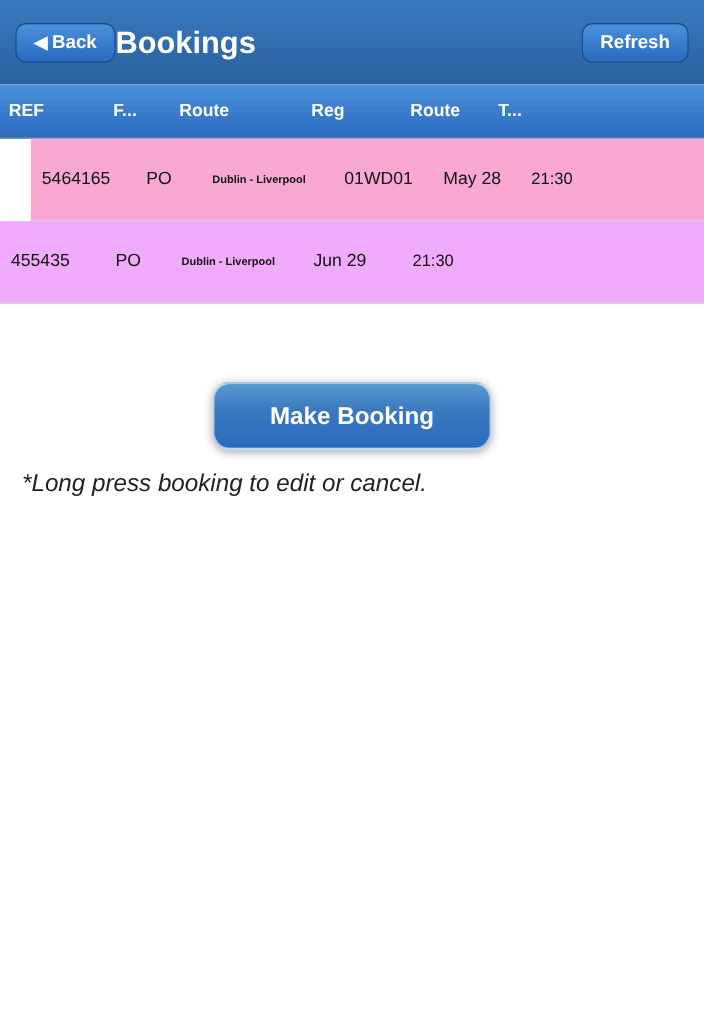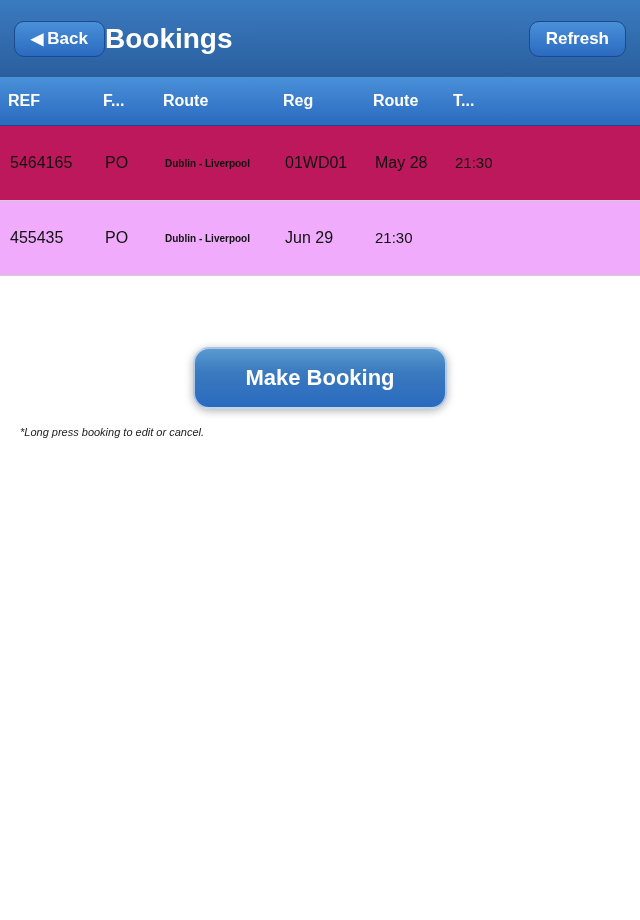--- a/index.html
+++ b/index.html
@@ -83,21 +83,22 @@
       min-height: 75px;
       align-items: center;
       border-bottom: 1px solid #d0d0d0;
     }
 
     .table-row.even {
       background: #f0abfc;
     }
 
     .table-row.odd {
-      background: #be185d;
+      background: #f9a8d4;
+      margin-left: 28px;
     }
 
     .table-cell {
       font-size: 16px;
       color: #111;
       padding: 8px 2px;
     }
 
     .table-cell.route {
       font-weight: bold;
@@ -167,21 +168,21 @@
       padding: 16px 50px;
       cursor: pointer;
       box-shadow: 0 2px 8px rgba(0,0,0,0.3);
     }
 
     .hint-text {
       position: absolute;
       top: 150px;
       left: 20px;
       right: 20px;
-      font-size: 11px;
+      font-size: 22px;
       color: #222;
       font-style: italic;
     }
   </style>
 </head>
 <body>
 
 <div class="header">
   <button class="back-button">
     <span class="back-arrow">◀</span>

